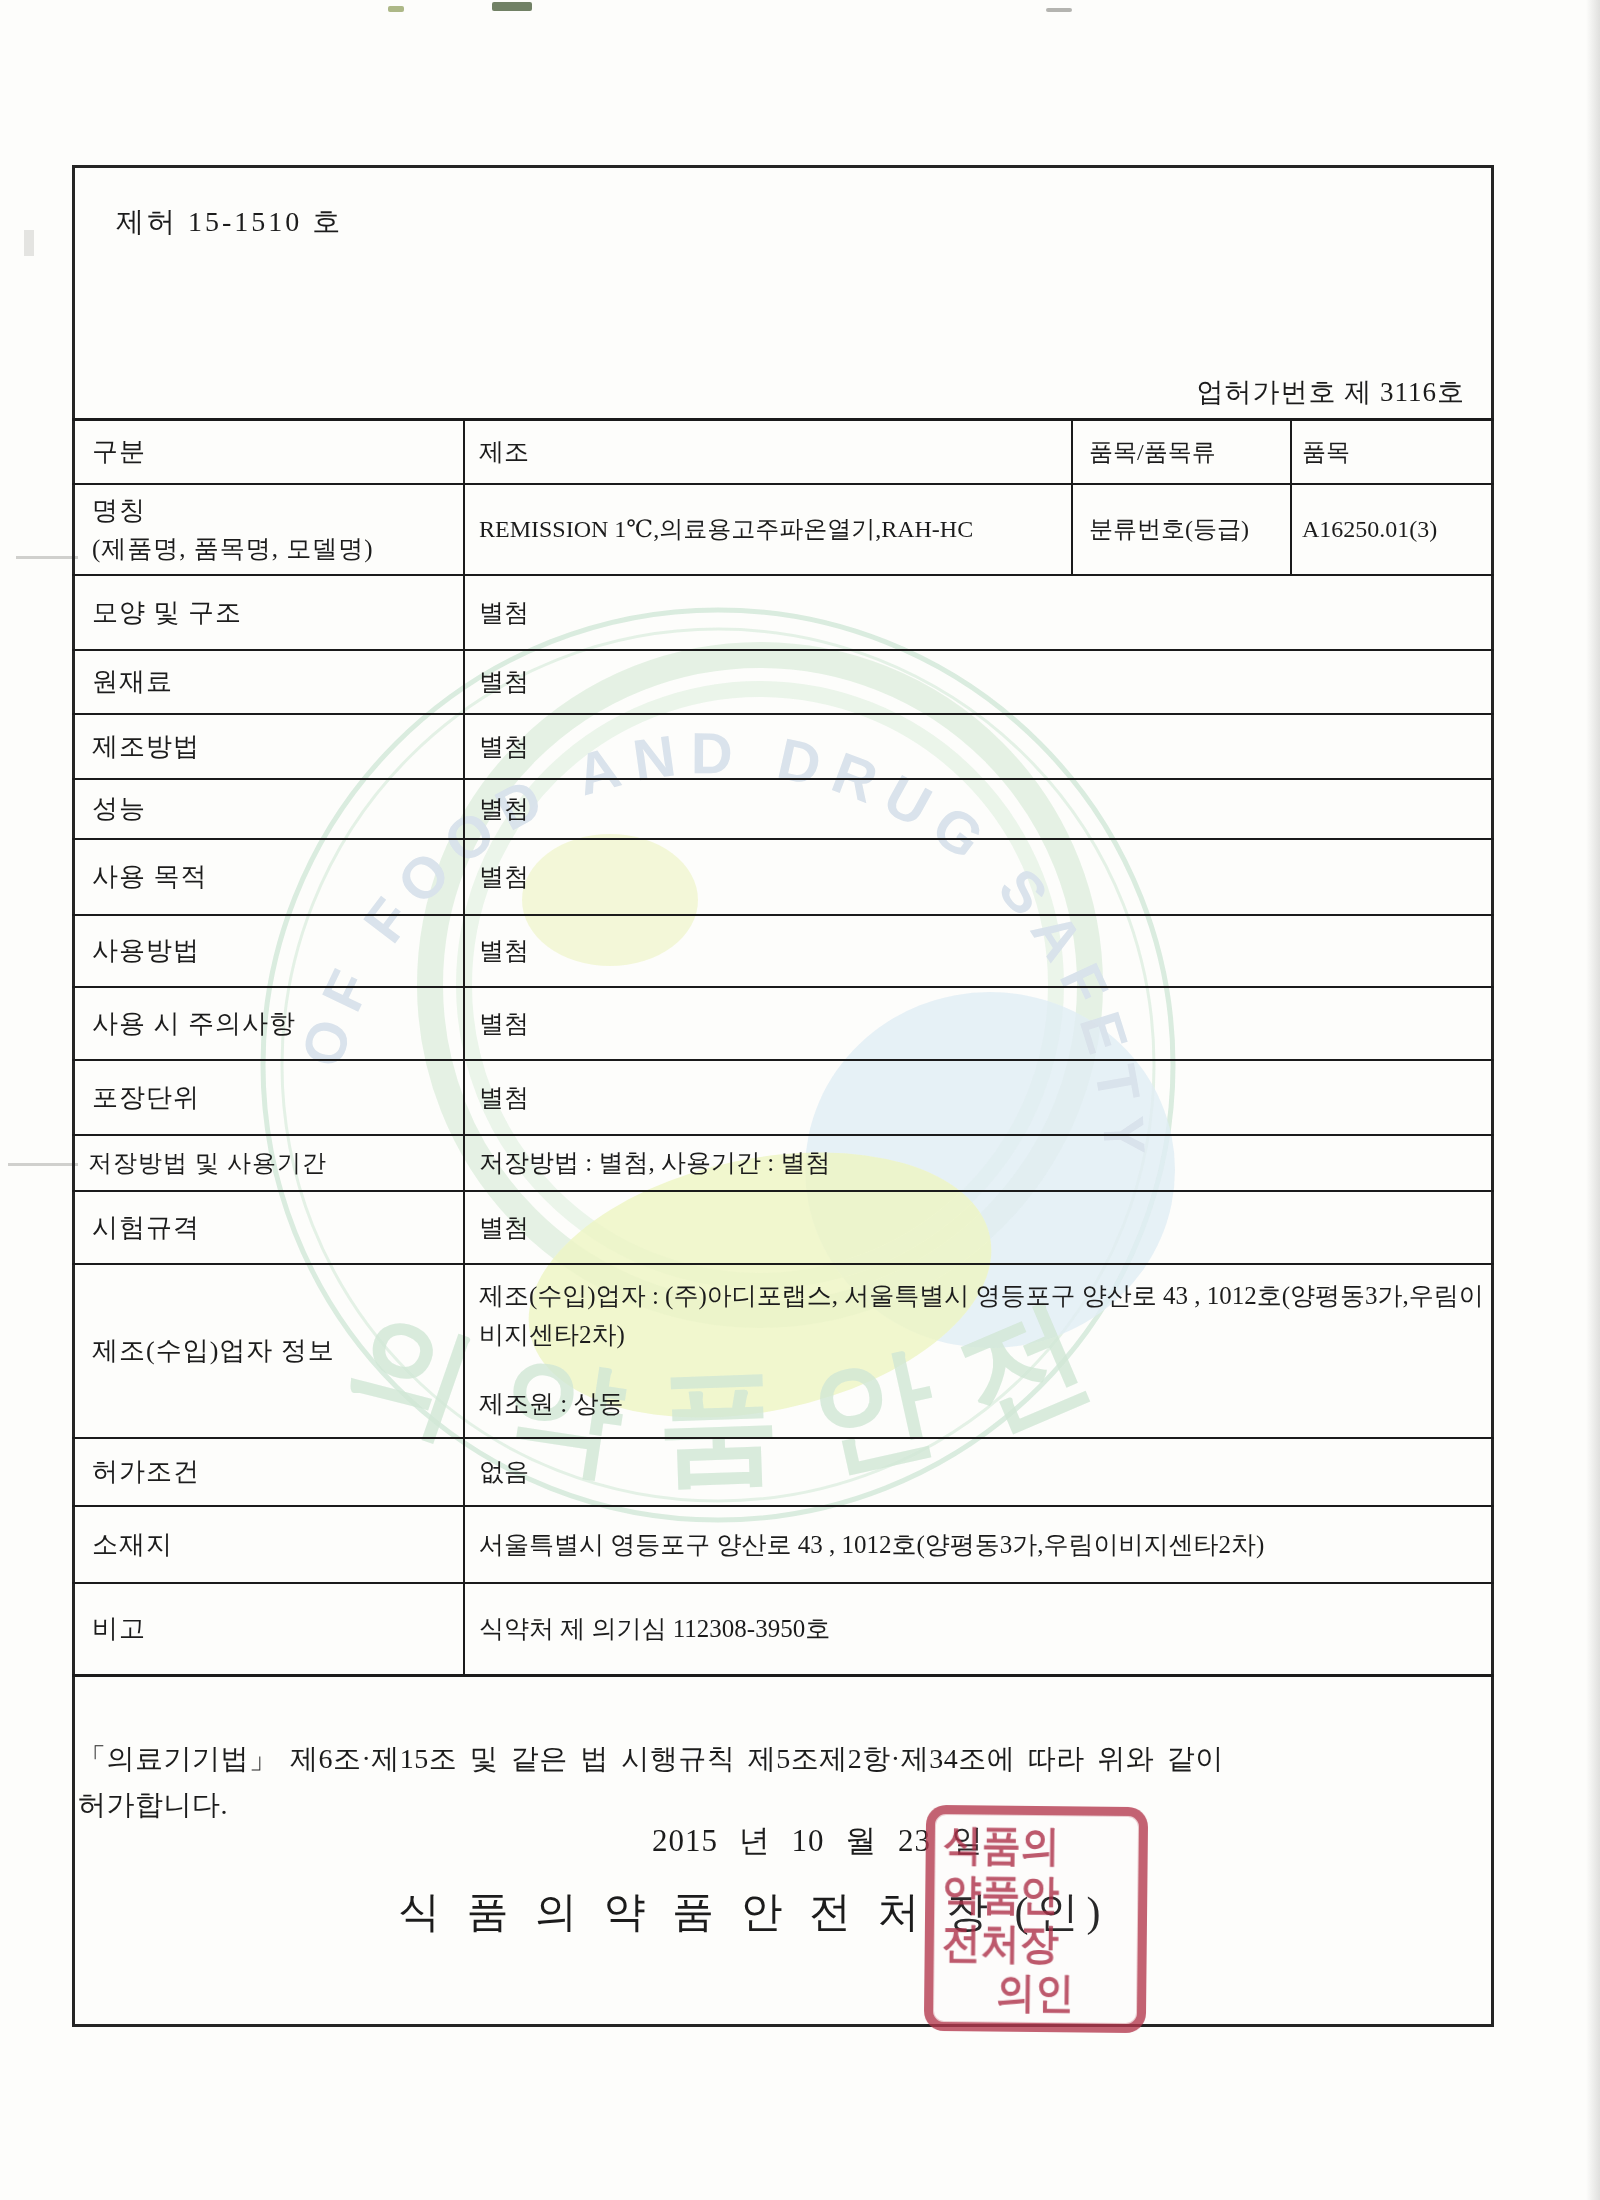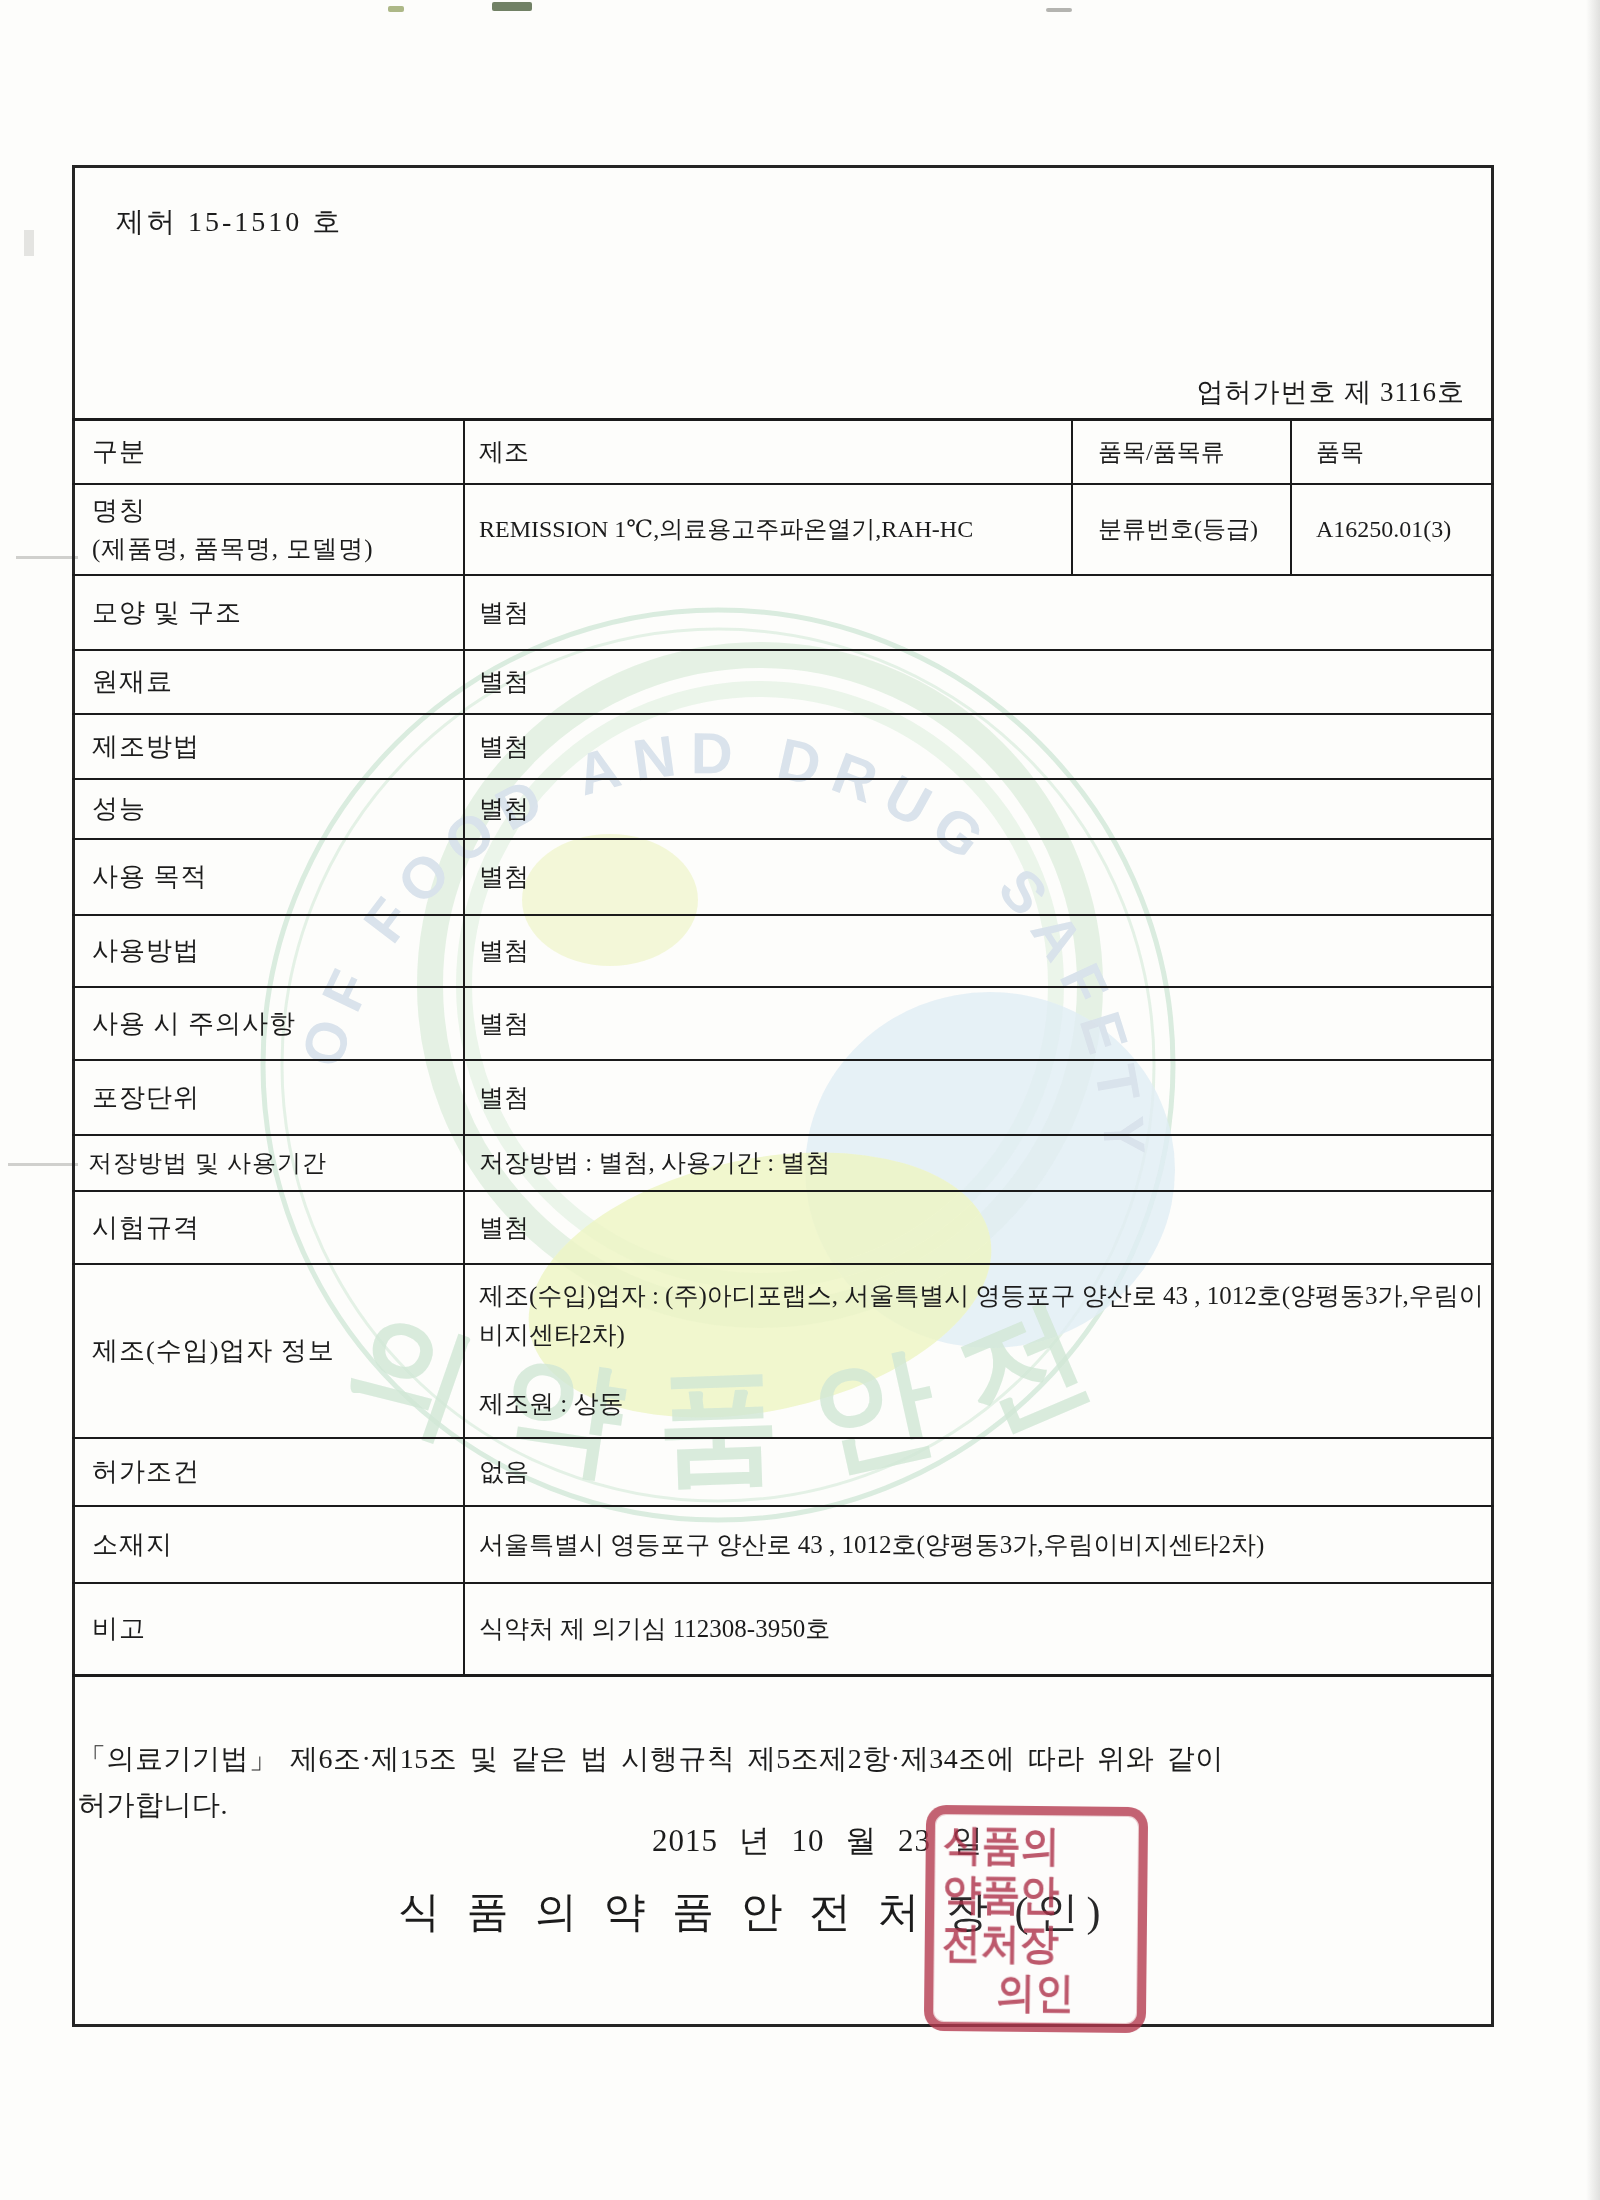--- a/index.html
+++ b/index.html
@@ -37,22 +37,22 @@
   .watermark{position:absolute;left:230px;top:570px;width:980px;height:1000px;z-index:1;opacity:.85;}
 
   
   table.cert{position:absolute;left:72px;top:418px;width:1422px;z-index:2;
     border-collapse:collapse;table-layout:fixed;background:transparent;
     border-top:3px solid #1b1b1b;}
   table.cert td{box-sizing:border-box;vertical-align:middle;
     border-bottom:2px solid #1b1b1b;background:transparent;margin-left:20px;}
   td.lab{padding-left:20px;font-size:26px;letter-spacing:1px;border-right:2px solid #1b1b1b;}
   td.val{padding-left:14px;font-size:25px;}
-  td.c3{border-left:2px solid #1b1b1b;padding-left:25px;font-size:24px;}
-  td.c4{border-left:2px solid #1b1b1b;padding-left:24px;font-size:24px;}
+  td.c3{border-left:2px solid #1b1b1b;padding-left:16px;font-size:24px;}
+  td.c4{border-left:2px solid #1b1b1b;padding-left:10px;font-size:24px;}
   tr.rh64{height:64px}tr.rh91{height:91px}tr.rh75{height:75px}tr.rh65{height:65px}
   tr.rh60{height:60px}tr.rh76{height:76px}tr.rh72{height:72px}tr.rh73{height:73px}
   tr.rh56{height:56px}tr.rh174{height:174px}tr.rh68{height:68px}tr.rh77{height:77px}
   tr.rh93{height:93px}
   .lab2{font-size:25px;margin-top:4px;font-family:Liberation Serif, serif;}
   .mline{margin:0;line-height:1.55;}
   .mgap{margin-top:30px;}
   tr:last-child td{border-bottom:3px solid #1b1b1b;}
 
   

